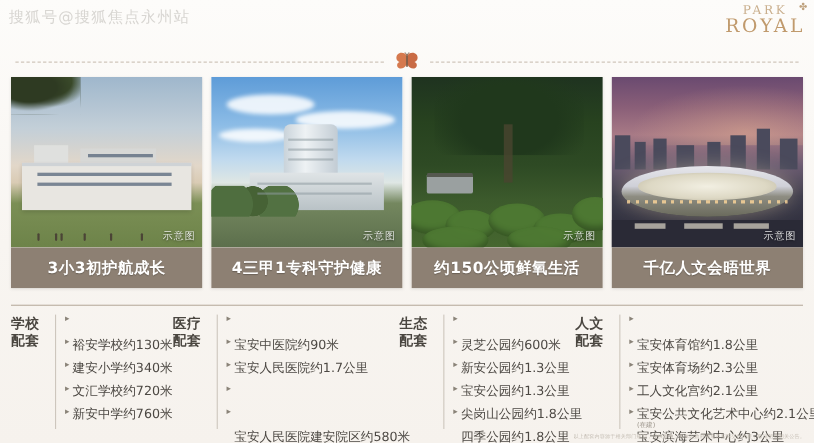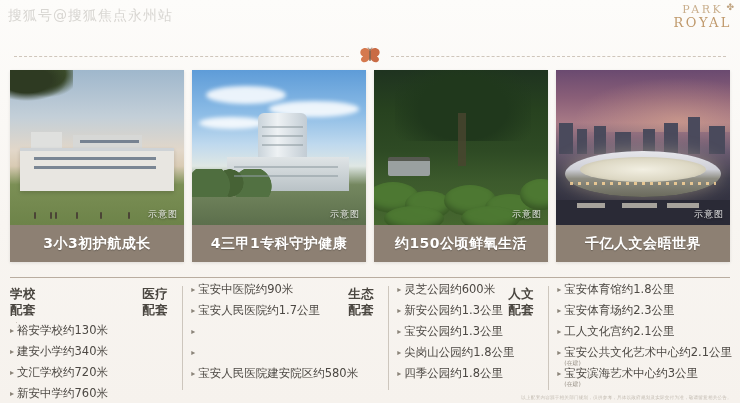--- a/index.html
+++ b/index.html
@@ -19,21 +19,21 @@
   }
 
   
   .brand{
     position:absolute;right:8px;top:4px;
     text-align:center;line-height:1;
     font-family:"DejaVu Serif","Liberation Serif",serif;
     color:#c6a882;
   }
   .brand .b1{font-size:11px;letter-spacing:2.5px;color:#c9ae8c;display:block;}
-  .brand .b2{font-size:13px;letter-spacing:2.5px;color:#c09a6d;display:block;margin-top:1px;}
+  .brand .b2{font-size:17px;letter-spacing:2.5px;color:#c09a6d;display:block;margin-top:1px;}
   .brand .bmark{
     position:absolute;right:-2px;top:-1px;font-size:9px;color:#bfa27e;
   }
 
   
   .divider{
     position:absolute;left:0;top:46px;width:740px;height:20px;
     display:flex;align-items:center;justify-content:center;
   }
   .dash{
@@ -107,21 +107,21 @@
     position:absolute;left:10px;top:277px;width:720px;height:1px;
     background:#b9ada0;
   }
 
   
   .specs{
     position:absolute;left:10px;top:284px;width:722px;height:108px;
     display:flex;
   }
   .col{display:flex;align-items:flex-start;}
-  .col.c1{width:195px;flex-direction:column;}
+  .col.c1{width:195px;}
   .col.c2{width:206px;}
   .col.c3{width:160px;}
   .col.c4{width:unset;flex:1 1 auto;}
   .cat{
     width:34px;flex:0 0 34px;
     font-size:12.5px;font-weight:bold;color:#4a4640;
     line-height:1.25;letter-spacing:.5px;
     padding-top:2px;text-align:left;
   }
   .cat i{font-style:normal;display:block;}
@@ -133,21 +133,21 @@
   .item{
     display:flex;align-items:flex-start;gap:3px;
     font-size:11.5px;color:#4c4843;line-height:1;
     height:21px;
     white-space:nowrap;
   }
   .item .mk{
     flex:0 0 auto;color:#8a8378;font-size:8px;line-height:1;
     transform:translateY(2px);
   }
-  .item .tx{display:inline-block;}
+  .item .tx{display:inline-block;margin-top:24px;}
   .item .sub{
     font-size:6px;color:#9b948a;display:block;line-height:1;
     margin-top:1px;letter-spacing:0;
   }
 
   
   .disclaimer{
     position:absolute;right:8px;bottom:3px;
     font-size:5px;color:#c3bcb2;letter-spacing:.2px;
     white-space:nowrap;transform:scale(.92);transform-origin:right bottom;

